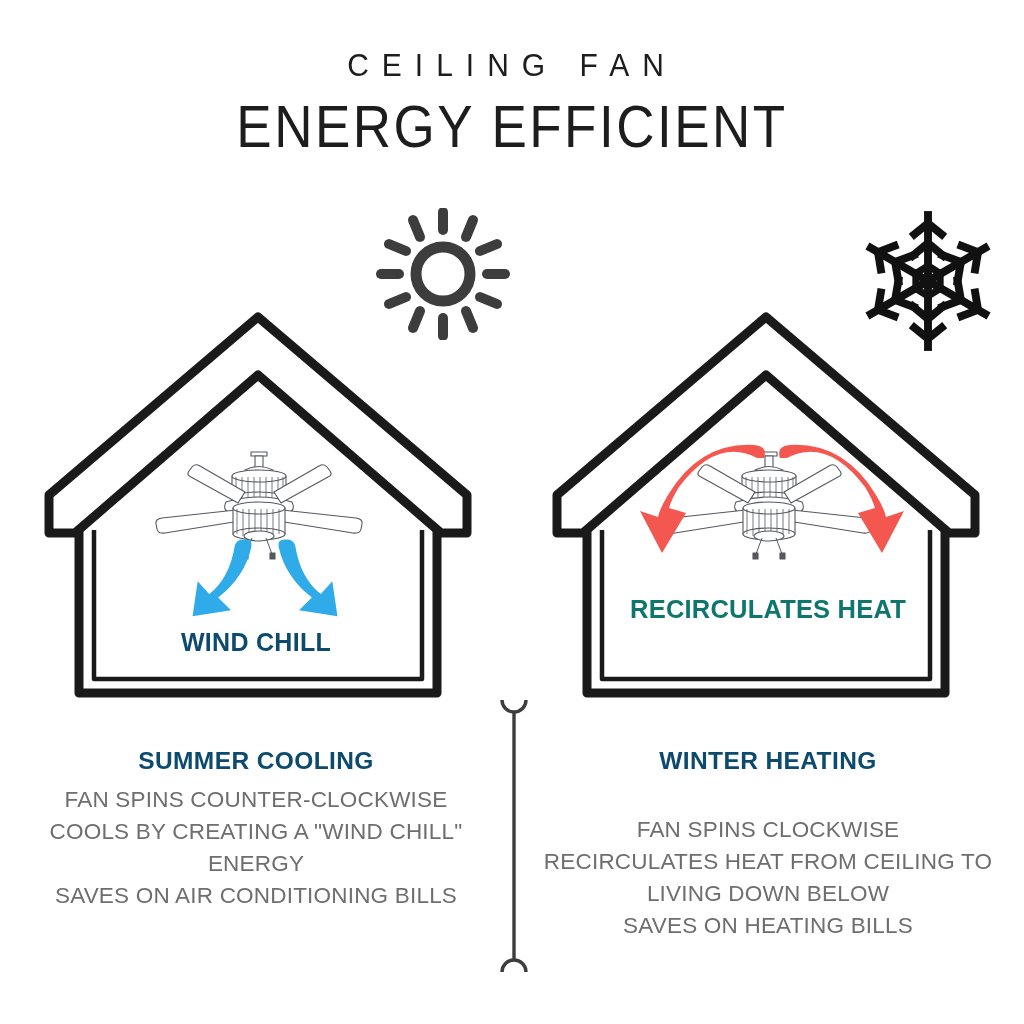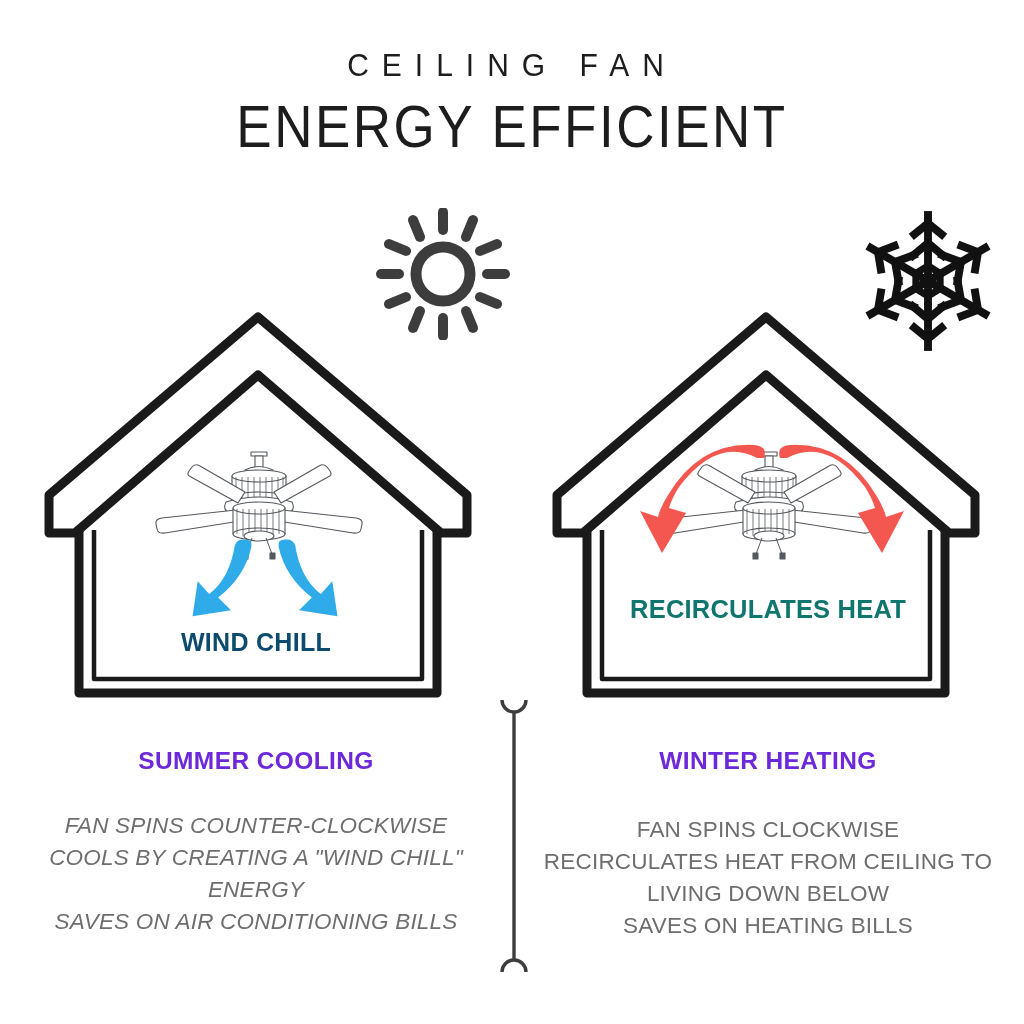--- a/index.html
+++ b/index.html
@@ -48,21 +48,21 @@
     width:100%;
     text-align:center;
     font-weight:bold;
     line-height:1.15;
   }
   .lbl-blue{color:#0c4a6e;font-size:25px;letter-spacing:0.3px;}
   .lbl-red{color:#0f766e;font-size:25.5px;letter-spacing:0.2px;}
 
   .cap-title{
     position:absolute;width:100%;text-align:center;
-    font-size:24.5px;font-weight:bold;color:#6d28d9;letter-spacing:0.4px;
+    font-size:24.5px;font-weight:bold;color:#0c4a6e;letter-spacing:0.4px;
   }
   .cap-body{
     position:absolute;width:100%;text-align:center;
     font-size:22.5px;color:#6e6e6e;font-weight:300;line-height:1.42;
     letter-spacing:0.2px;
   }
   .cap-body div{white-space:nowrap;}
 
   .divider{position:absolute;}
 </style>
@@ -180,21 +180,21 @@
                  q-1 -6 5 -6 z" transform="translate(222,0) scale(1.28,1.16) translate(-222,0)"></path>
       </g>
     </svg>
 
     <div class="inhouse-label lbl-blue" style="top:628px;left:0;">
       <div>WIND CHILL</div>
     </div>
 
     <div class="cap-title" style="top:747px;">SUMMER COOLING</div>
 
-    <div class="cap-body" style="top:810px;font-style:italic;">
+    <div class="cap-body" style="top:784px;">
       <div>FAN SPINS COUNTER-CLOCKWISE</div>
       <div>COOLS BY CREATING A "WIND CHILL"</div>
       <div>ENERGY</div>
       <div>SAVES ON AIR CONDITIONING BILLS</div>
     </div>
   </div>
 
   <div class="panel panel-right">
 
     <svg class="weather-icon" style="left:340px;top:205px;" width="152" height="152" viewBox="0 0 100 100">

